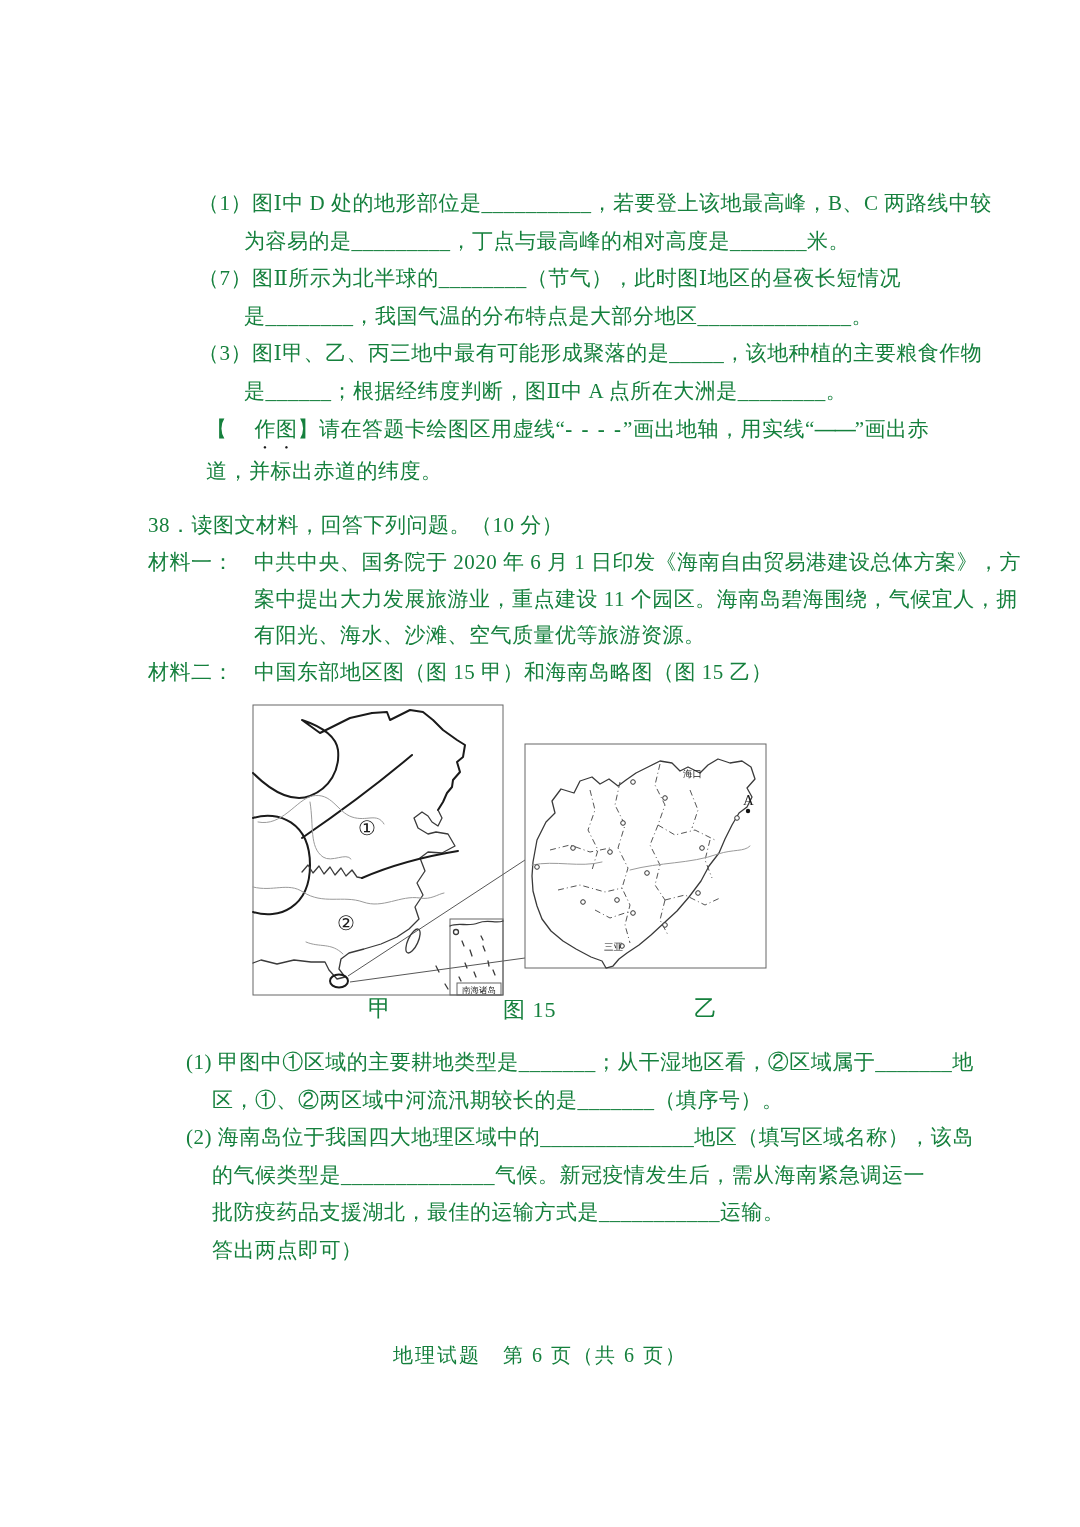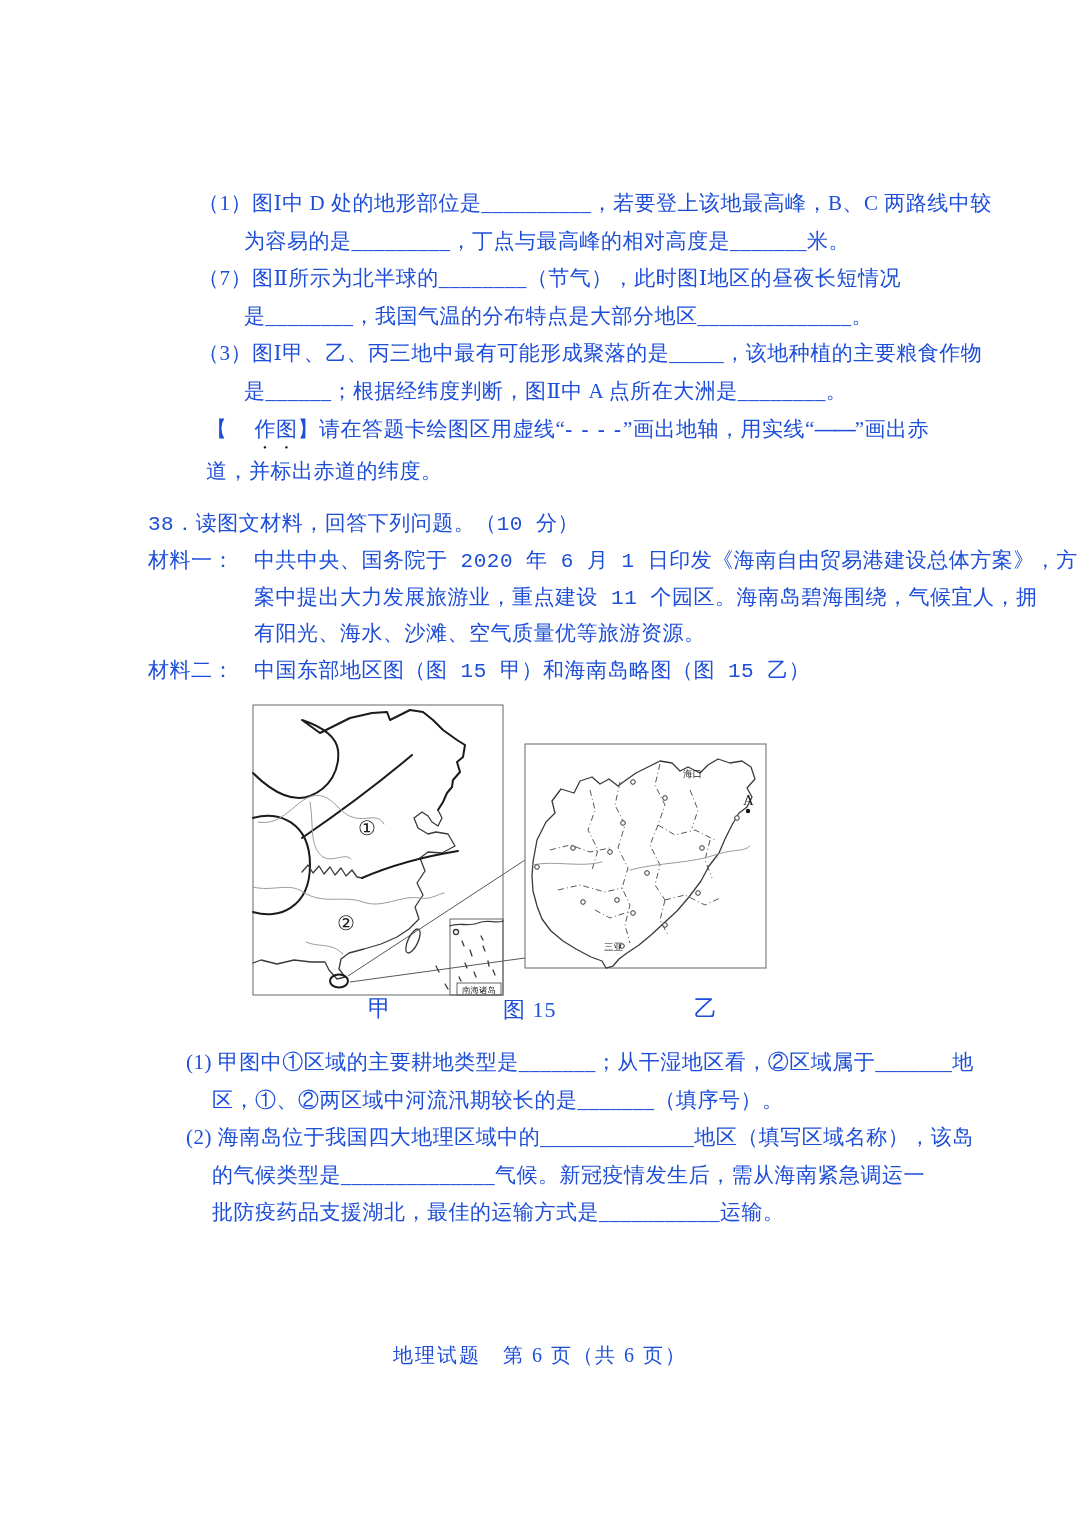--- a/index.html
+++ b/index.html
@@ -1,40 +1,40 @@
 <!DOCTYPE html>
 <html><head>
 <meta charset="utf-8">
 <style>
   html,body{margin:0;padding:0;background:#ffffff;}
   .page{
     position:relative;
     width:1080px;height:1527px;
     background:#ffffff;
     font-family:"Liberation Serif","DejaVu Serif",serif;
-    color:#1d4ed8;
+    color:#15803d;
     overflow:hidden;
   }
   .line{white-space:nowrap;font-size:21px;line-height:37.6px;letter-spacing:0.5px;}
   
   .q37{position:absolute;left:198px;top:185px;}
   .q37 .cont{padding-left:46px;}
   .q37 .zline{padding-left:8px;}
   .em-dots{
     -webkit-text-emphasis:filled dot #1a1a1a;
     -webkit-text-emphasis-position:under;
     text-emphasis:filled dot #1a1a1a;
     text-emphasis-position:under right;
     margin-left:27px;
   }
   .sym-dash{font-weight:bold;letter-spacing:2px;}
   .sym-line{font-weight:bold;letter-spacing:-1px;}
   
   .q38{position:absolute;left:148px;top:507px;}
-  .q38 .line{line-height:36.8px;font-family:Liberation Mono, monospace;}
+  .q38 .line{line-height:36.8px;}
   .mat{position:relative;padding-left:106px;}
   .mat-label{position:absolute;left:0;top:0;}
   
   .figure-svg{position:absolute;left:250px;top:700px;}
   .caption{position:absolute;font-size:23px;letter-spacing:1px;}
   .cap-jia{left:368px;top:993px;}
   .cap-fig{left:503px;top:995px;font-size:22px;}
   .cap-yi{left:694px;top:993px;}
   
   .subs{position:absolute;left:186px;top:1044px;}
@@ -182,17 +182,18 @@
   <div class="caption cap-jia">甲</div>
   <div class="caption cap-fig">图 15</div>
   <div class="caption cap-yi">乙</div>
 
   <div class="subs">
     <div class="line">(1) 甲图中①区域的主要耕地类型是_______；从干湿地区看，②区域属于_______地</div>
     <div class="line cont">区，①、②两区域中河流汛期较长的是_______（填序号）。</div>
     <div class="line">(2) 海南岛位于我国四大地理区域中的______________地区（填写区域名称），该岛</div>
     <div class="line cont">的气候类型是______________气候。新冠疫情发生后，需从海南紧急调运一</div>
     <div class="line cont">批防疫药品支援湖北，最佳的运输方式是___________运输。</div>
+    <div class="line cont">答出两点即可）</div>
   </div>
 
   <div class="footer">地理试题　第 6 页（共 6 页）</div>
 
 </div>
 
 </body></html>

